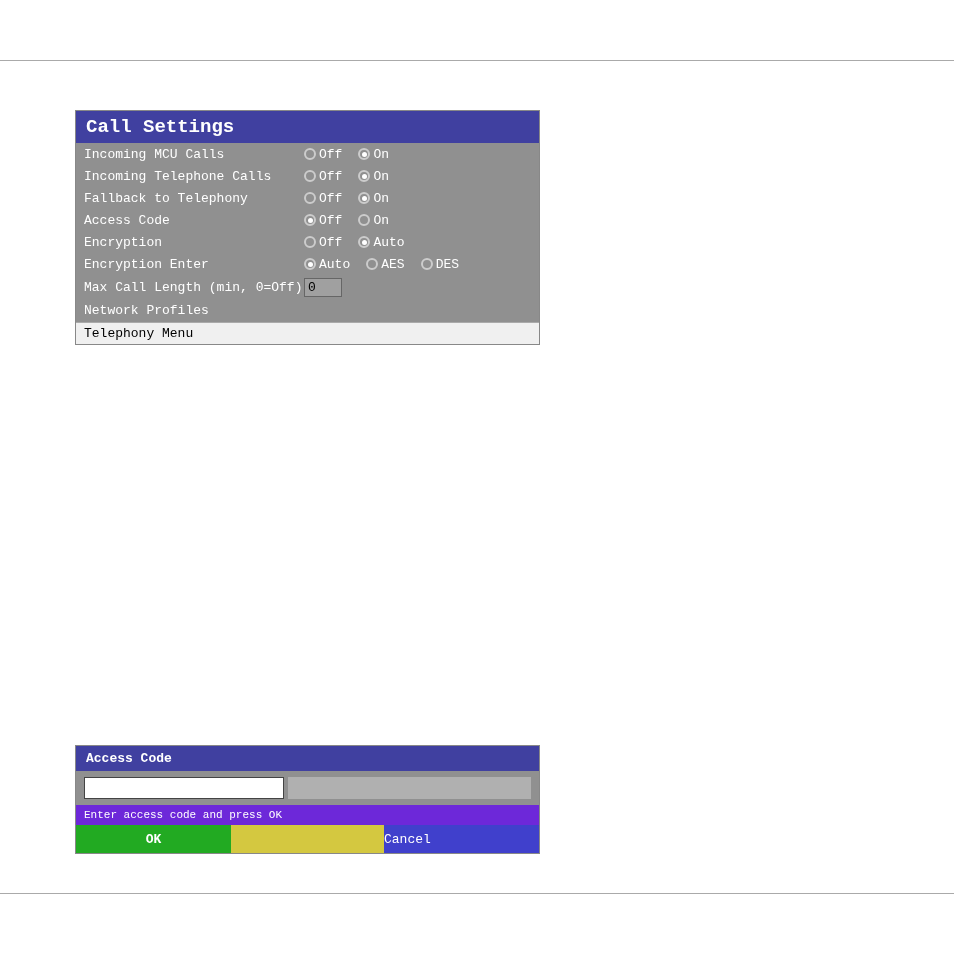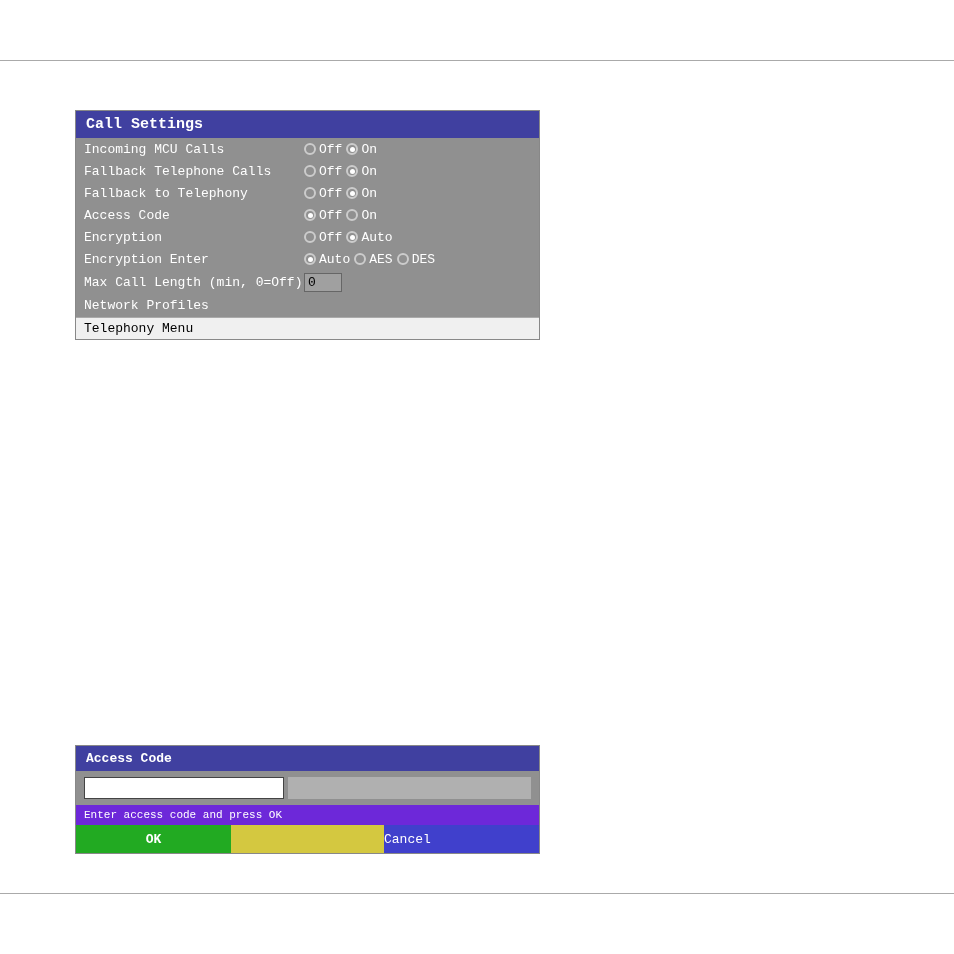--- a/index.html
+++ b/index.html
@@ -38,21 +38,21 @@
       top: 110px;
       left: 75px;
       width: 465px;
       border: 1px solid #888;
     }
 
     .panel-header {
       background: #4040a0;
       color: #ffffff;
       padding: 5px 10px;
-      font-size: 15px;
+      font-size: 19px;
       font-weight: bold;
     }
 
     .panel-body {
       background: #909090;
       padding: 0;
     }
 
     .settings-row {
       display: flex;
@@ -64,21 +64,21 @@
 
     .row-label {
       flex: 0 0 220px;
       color: #ffffff;
       font-size: 13px;
     }
 
     .row-controls {
       display: flex;
       align-items: center;
-      gap: 4px;
+      gap: 16px;
     }
 
     .radio-option {
       display: flex;
       align-items: center;
       gap: 3px;
       color: #ffffff;
       font-size: 13px;
       cursor: pointer;
     }
@@ -247,21 +247,21 @@
           <span>Off</span>
         </label>
         <label class="radio-option">
           <span class="radio-circle selected"></span>
           <span>On</span>
         </label>
       </div>
     </div>
 
     <div class="settings-row">
-      <span class="row-label">Fallback Telephone Calls</span>
+      <span class="row-label">Incoming Telephone Calls</span>
       <div class="row-controls">
         <label class="radio-option">
           <span class="radio-circle"></span>
           <span>Off</span>
         </label>
         <label class="radio-option">
           <span class="radio-circle selected"></span>
           <span>On</span>
         </label>
       </div>

